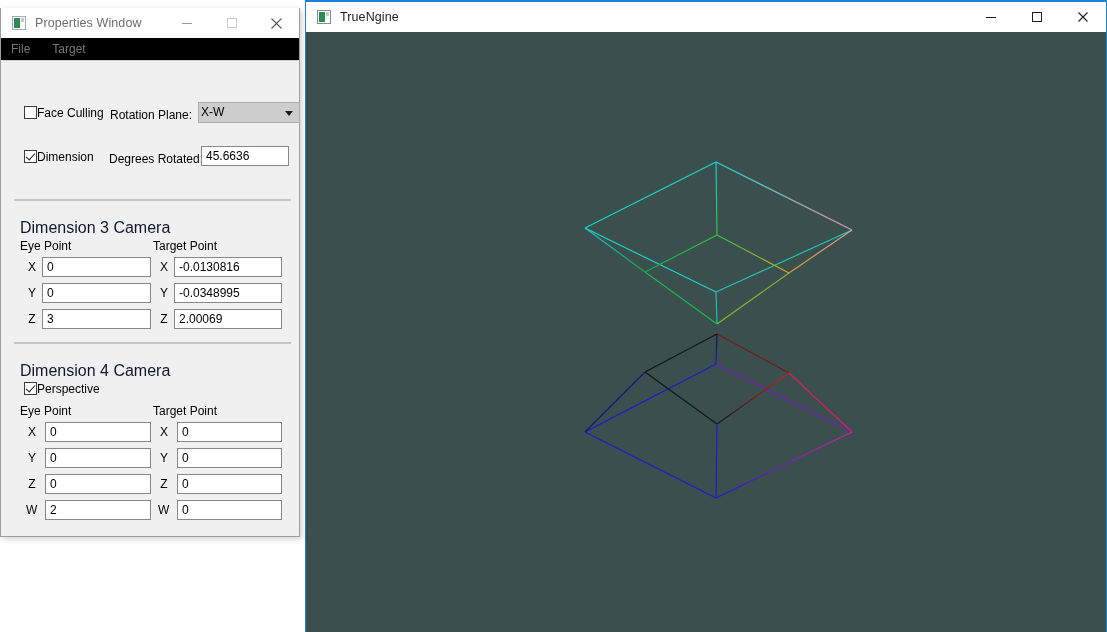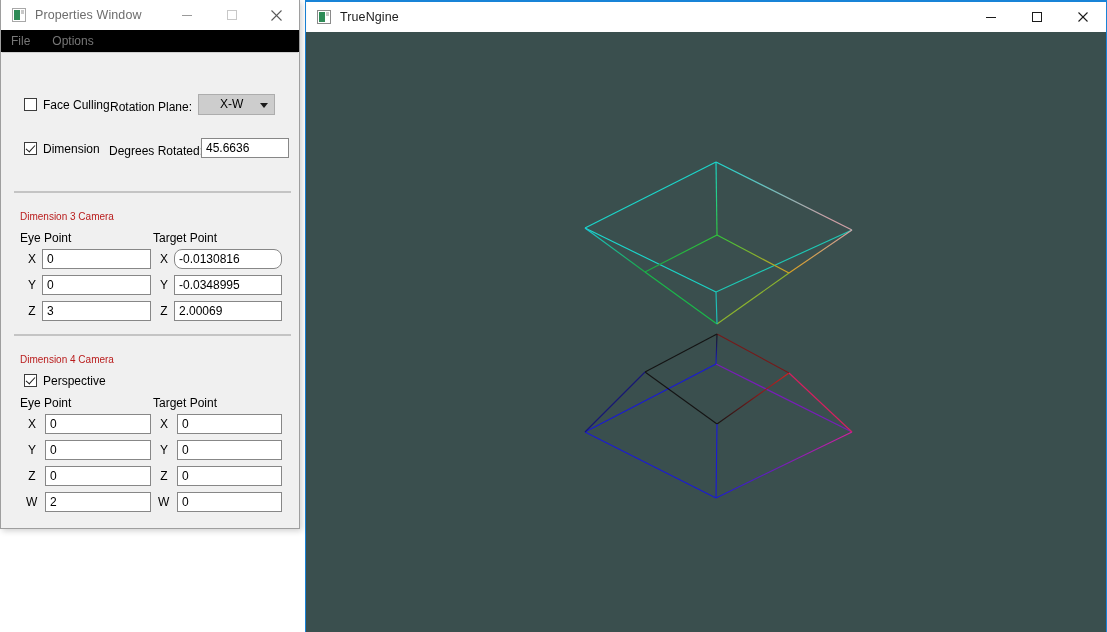--- a/index.html
+++ b/index.html
@@ -41,21 +41,21 @@
   }
   .tn-winbtn svg{display:block;}
   .tn-viewport{
     position:absolute;left:0;top:30px;right:0;bottom:0;
     background:#3a4f4e;overflow:hidden;
   }
   .tn-viewport svg{display:block;width:100%;height:100%;}
 
   
   .props{
-    position:absolute;left:0;top:0;width:300px;height:529px;
+    position:absolute;left:0;top:8px;width:300px;height:529px;
     background:#f0f0f0;
     border:1px solid #9e9e9e;
     border-top:none;
     box-sizing:border-box;
     box-shadow:2px 2px 6px rgba(0,0,0,.18);
   }
   .pw-titlebar{
     position:absolute;left:0;top:0;right:0;height:30px;background:#ffffff;
     display:flex;align-items:center;border-bottom:1px solid #ffffff;
   }
@@ -83,41 +83,41 @@
 
   .pw-body{
     position:absolute;left:1px;top:52px;right:1px;bottom:1px;
     background:#f0f0f0;border-top:1px solid #d0d0d0;
   }
 
   .sep{height:2px;background:#c4c4c4;margin:0;border:none;}
 
   .row{position:absolute;}
   .lbl{font-size:12px;color:#000000;white-space:nowrap;}
-  .grp-title{font-size:10px;color:#b91c1c;}
+  .grp-title{font-size:16px;color:#0f172a;}
 
   .cb{
     display:inline-block;width:13px;height:13px;border:1px solid #3c3c3c;background:#ffffff;
     box-sizing:border-box;vertical-align:-2px;position:relative;
   }
   .cb.checked:after{
     content:"";position:absolute;left:3px;top:0px;width:4px;height:8px;
     border:solid #1b1b1b;border-width:0 1.6px 1.6px 0;transform:rotate(42deg);
   }
-  .cb-wrap{display:inline-flex;align-items:center;gap:6px;font-size:12px;color:#000;}
+  .cb-wrap{display:inline-flex;align-items:center;font-size:12px;color:#000;}
 
   .txt{
     border:1px solid #878787;background:#ffffff;box-sizing:border-box;
     font-family:"Liberation Sans", sans-serif;font-size:12px;color:#000000;
     padding:0 0 0 4px;height:20px;line-height:18px;outline:none;
   }
   .combo{
-    position:relative;height:21px;width:77px;border:1px solid #adadad;
+    position:relative;height:21px;width:102px;border:1px solid #adadad;
     background:#cdcdcd;box-sizing:border-box;font-size:12px;color:#000;
-    line-height:19px;padding-left:21px;
+    line-height:19px;padding-left:2px;
   }
   .combo .arw{
     position:absolute;right:6px;top:8px;width:0;height:0;
     border-left:4px solid transparent;border-right:4px solid transparent;border-top:5px solid #1b1b1b;
   }
   .axis{font-size:12px;color:#000;display:inline-block;width:10px;text-align:center;}
 </style>
 </head>
 <body>
 
@@ -307,21 +307,21 @@
           <svg width="13" height="13" viewBox="0 0 13 13">
               <line x1="1.5" y1="1.5" x2="11.5" y2="11.5" stroke="#5a5a5a" stroke-width="1.1"></line>
               <line x1="11.5" y1="1.5" x2="1.5" y2="11.5" stroke="#5a5a5a" stroke-width="1.1"></line>
             </svg>
         </div>
       </div>
     </div>
 
     <div class="pw-menubar">
       <span class="pw-menu">File</span>
-      <span class="pw-menu">Options</span>
+      <span class="pw-menu">Target</span>
     </div>
 
     <div class="pw-body">
 
       <div class="row" style="left:22px;top:44px;">
         <span class="cb-wrap">
           <span class="cb"></span>
           <span>Face Culling</span>
         </span>
       </div>
@@ -342,21 +342,21 @@
 
       <div class="row sep" style="left:12px;top:138px;width:277px;"></div>
 
       <div class="row grp-title" style="left:18px;top:158px;">Dimension 3 Camera</div>
       <div class="row lbl" style="left:18px;top:178px;">Eye Point</div>
       <div class="row lbl" style="left:151px;top:178px;">Target Point</div>
 
       <div class="row axis" style="left:25px;top:199px;">X</div>
       <input class="row txt" style="left: 40px; top: 196px; width: 109px;" value="0">
       <div class="row axis" style="left:157px;top:199px;">X</div>
-      <input class="row txt" style="left: 172px; top: 196px; width: 108px; border-radius: 8px;" value="-0.0130816">
+      <input class="row txt" style="left: 172px; top: 196px; width: 108px;" value="-0.0130816">
 
       <div class="row axis" style="left:25px;top:225px;">Y</div>
       <input class="row txt" style="left: 40px; top: 222px; width: 109px;" value="0">
       <div class="row axis" style="left:157px;top:225px;">Y</div>
       <input class="row txt" style="left: 172px; top: 222px; width: 108px;" value="-0.0348995">
 
       <div class="row axis" style="left:25px;top:251px;">Z</div>
       <input class="row txt" style="left: 40px; top: 248px; width: 109px;" value="3">
       <div class="row axis" style="left:157px;top:251px;">Z</div>
       <input class="row txt" style="left: 172px; top: 248px; width: 108px;" value="2.00069">

